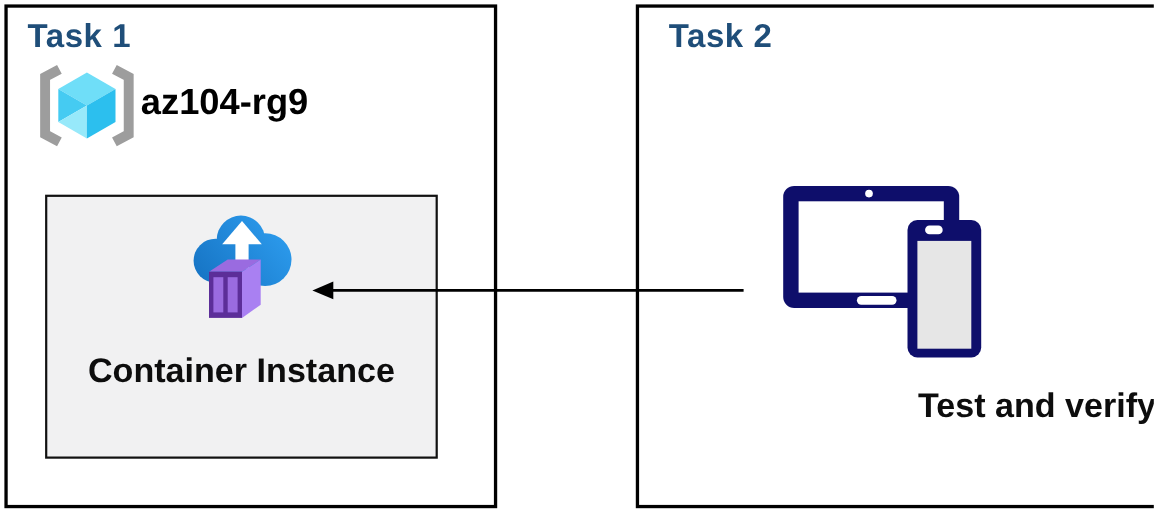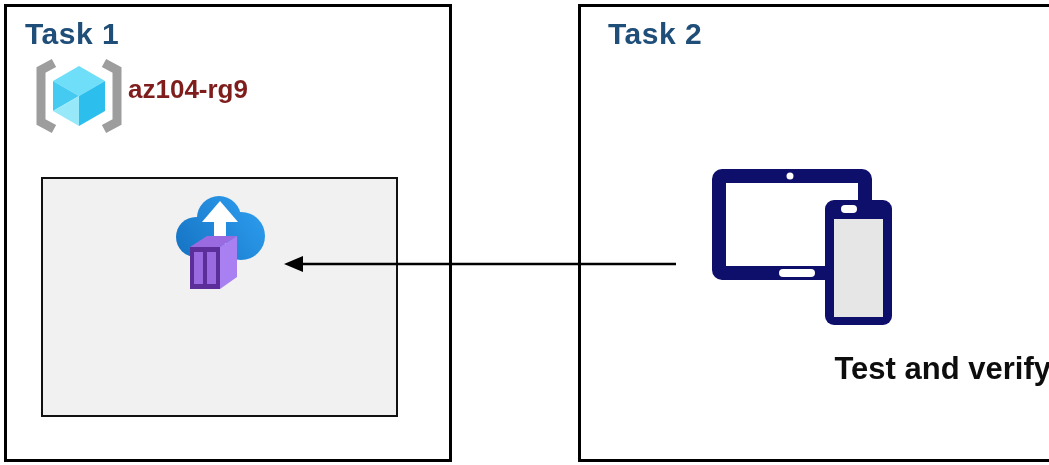--- a/index.html
+++ b/index.html
@@ -31,23 +31,23 @@
     line-height: 1.15;
     letter-spacing: 0.5px;
   }
   .t1 .task-title { left: 18px; }
   .t2 .task-title { left: 27px; }
   .rg-icon { position: absolute; left: 26px; top: 50px; }
   .rg-name {
     position: absolute;
     left: 121px;
     top: 68px;
-    font-size: 26px;
+    font-size: 33px;
     font-weight: bold;
-    color: #7f1d1d;
+    color: #000000;
     line-height: 1.1;
     text-align: center;
   }
   .inner-box {
     position: absolute;
     left: 34px;
     top: 170px;
     width: 357px;
     height: 240px;
     background: #F1F1F2;
@@ -120,20 +120,21 @@
           <rect x="40" y="31" width="12" height="24" fill="#ffffff"></rect>
         </g>
         <g>
           <polygon points="16,58 46,58 63,47 33,47" fill="#9A6BE0"></polygon>
           <polygon points="46,58 63,47 63,88 46,100" fill="#A980F2"></polygon>
           <rect x="16" y="58" width="30" height="42" fill="#5C2E99"></rect>
           <rect x="20" y="63" width="9" height="32" fill="#9A6BE0"></rect>
           <rect x="33" y="63" width="9" height="32" fill="#9A6BE0"></rect>
         </g>
       </svg>
+      <div class="inner-label">Container Instance</div>
     </div>
   </div>
 
   <div class="task-box t2">
     <div class="task-title">Task 2</div>
 
     <svg class="devices-icon" width="195" height="172" viewBox="0 0 195 172">
       <g>
         <rect x="9" y="11" width="160" height="111" rx="10" fill="#0E0E6B"></rect>
         <rect x="23" y="25" width="132" height="83" fill="#ffffff"></rect>

